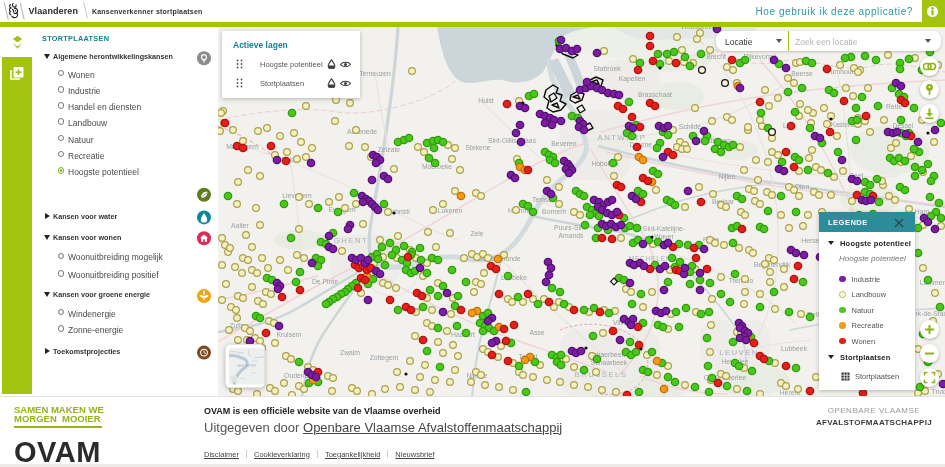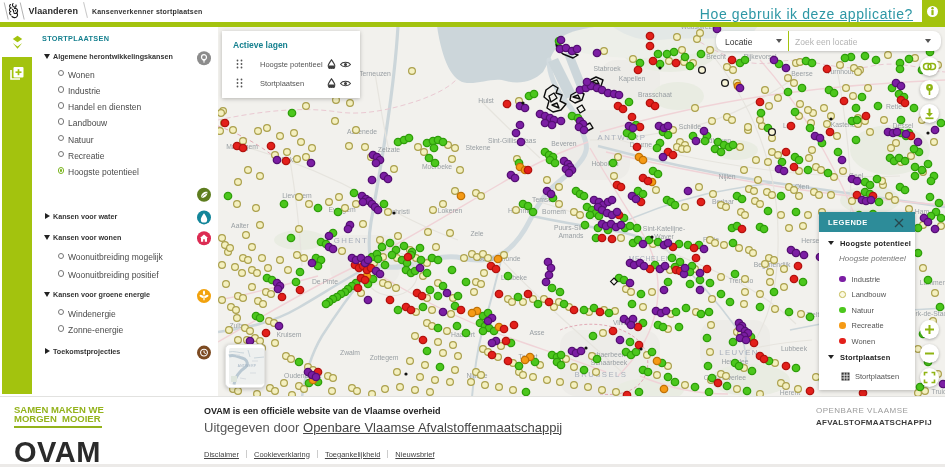--- a/index.html
+++ b/index.html
@@ -5,21 +5,21 @@
 html,body{width:945px;height:467px;overflow:hidden}
 body{font-family:"Liberation Sans",sans-serif;background:#fff;position:relative}
 .abs{position:absolute}
 #map{position:absolute;left:218px;top:26px}
 
 header{position:absolute;left:0;top:0;width:945px;height:21px;background:#fff;z-index:30}
 #lion{position:absolute;left:1px;top:2px}
 #vlaand{position:absolute;left:28.5px;top:6px;font-size:9px;font-weight:bold;letter-spacing:0.1px;color:#2b2b2b}
 #hsep{position:absolute;left:85px;top:2px;width:1px;height:16px;background:#c9c9c9;transform:rotate(-14deg)}
 #appname{position:absolute;left:92px;top:7.5px;font-size:7px;font-weight:bold;color:#333;letter-spacing:0.2px}
-#howto{position:absolute;right:32px;top:5.5px;font-size:14px;letter-spacing:0.6px;color:#2d97a5;text-decoration:underline}
+#howto{position:absolute;right:32px;top:5.5px;font-size:10px;letter-spacing:0.6px;color:#2d97a5;}
 #greenbar{position:absolute;left:0;top:21.5px;width:945px;height:5px;background:#a3c30e;z-index:30}
 #infotab{position:absolute;right:0;top:0;width:23.5px;height:26.5px;background:#a3c30e;z-index:31}
 #icirc{position:absolute;left:5px;top:6px;width:11px;height:11px;background:#fff;border-radius:50%;display:flex;align-items:center;justify-content:center}
 
 #railtab{position:absolute;left:2px;top:26.5px;width:30px;height:30px;background:#fff;z-index:21;display:flex;align-items:center;justify-content:center}
 #rail{position:absolute;left:2px;top:56.5px;width:30px;height:337px;background:#a3c30e;z-index:21}
 #railico{position:absolute;left:9px;top:66px;z-index:22}
 
 #sidebar{position:absolute;left:32px;top:26.5px;width:186px;height:369px;background:#fff;z-index:20}
 #sb-title{position:absolute;left:10px;top:7.5px;font-size:7.3px;font-weight:bold;letter-spacing:0.3px;color:#16808f}
@@ -64,21 +64,21 @@
 #f-left{position:absolute;left:14px;top:8px}
 #samen{font-size:9.5px;font-weight:bold;letter-spacing:0px;color:#94b31c;line-height:9.5px}
 #samenline{width:88px;height:2px;background:#94b31c;margin-top:2px}
 #ovam{font-size:29px;font-weight:900;color:#2b2b2b;letter-spacing:0.5px;margin-top:8px}
 #f-mid{position:absolute;left:204px;top:9px}
 #fm1{font-size:9px;font-weight:bold;color:#222}
 #fm2{font-size:13px;color:#555;margin-top:4px}
 #fm3{font-size:7.5px;color:#444;margin-top:15px}
 .fl{text-decoration:underline;color:#444}
 .fsep{display:inline-block;width:1px;height:8px;background:#ccc;margin:0 7px;vertical-align:-1px}
-#f-right{position:absolute;right:13px;top:9px;text-align:left}
+#f-right{position:absolute;right:13px;top:9px;text-align:center}
 #fr1{font-size:8px;color:#9a9a9a;letter-spacing:0.5px}
 #fr2{font-size:8px;font-weight:bold;color:#3a3a3a;letter-spacing:0.3px;margin-top:3px}
 </style></head>
 <body>
 <svg id="map" width="727" height="371" viewBox="218 26 727 371" font-family="Liberation Sans, sans-serif">
     <rect x="218" y="26" width="727" height="371" fill="#f2f1ed"></rect>
     <rect x="560" y="110" width="70" height="70" rx="16" fill="#edece8"></rect>
     <rect x="330" y="235" width="70" height="50" rx="16" fill="#edece8"></rect>
     <rect x="560" y="330" width="100" height="66" rx="16" fill="#edece8"></rect>
     <rect x="700" y="320" width="70" height="50" rx="16" fill="#edece8"></rect>

